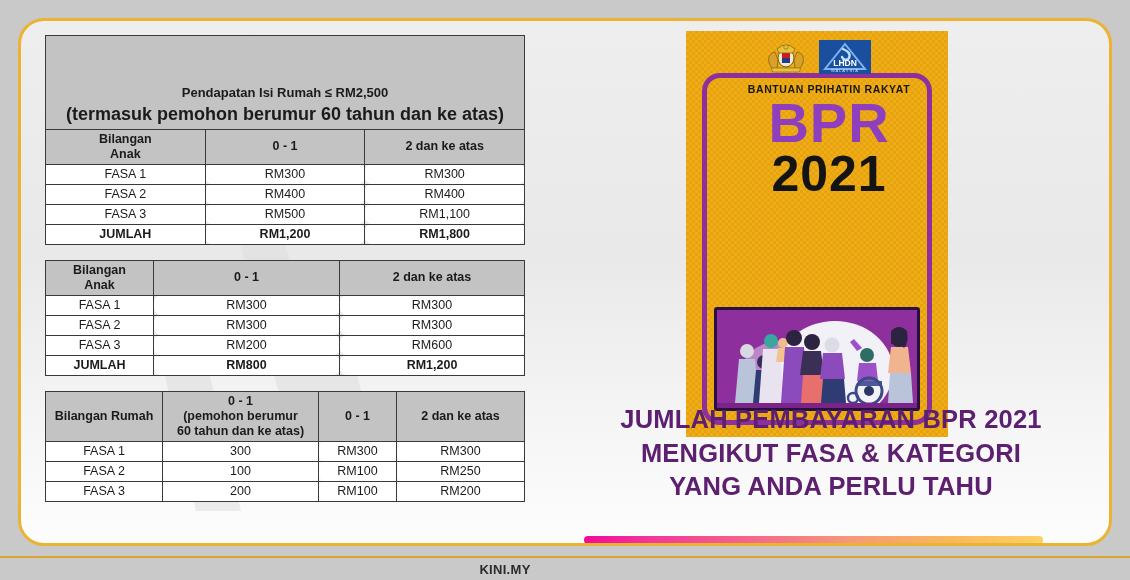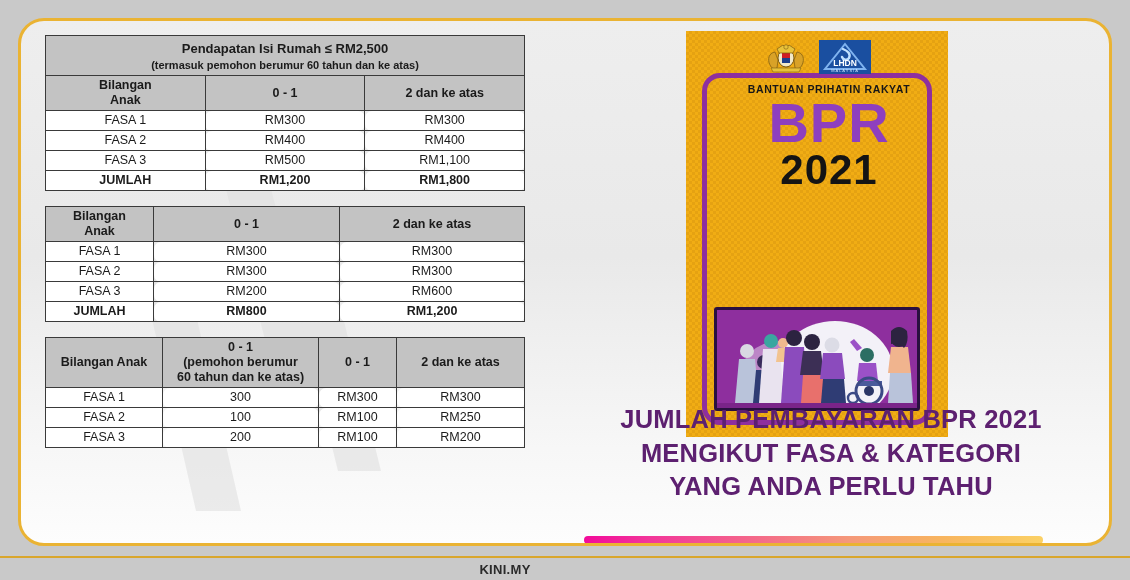--- a/index.html
+++ b/index.html
@@ -69,22 +69,22 @@
     background: #c3c3c3;
     font-weight: bold;
     font-size: 13px;
     padding: 4px 4px 3px;
     line-height: 1.35;
   }
   table.bpr-table td.row-label { background: #ffffff; }
   table.bpr-table tr.total td { font-weight: bold; margin-top: 28px; }
   table.bpr-table td.val { background: #ffffff; border-radius: 7px; }
 
-  .t-title-l1 { display: block; }
-  .t-title-l2 { display: block; font-size: 11px; }
+  .t-title-l1 { display: block; margin-top: 44px; }
+  .t-title-l2 { display: block; font-size: 18px; }
 
   .cell-h-multi { line-height: 1.25; }
 
   
   #right-column {
     position: absolute;
     left: 530px; top: 0;
     width: 560px; height: 522px;
   }
 
@@ -136,21 +136,21 @@
     margin-bottom: 1px;
   }
   #poster-bpr {
     font-size: 56px;
     font-weight: bold;
     color: #8e3fbe;
     line-height: .95;
     letter-spacing: 1px;
   }
   #poster-year {
-    font-size: 42px;
+    font-size: 50px;
     font-weight: bold;
     color: #141414;
     line-height: 1.0;
     letter-spacing: 1px;
   }
 
   
   #illus-panel {
     position: absolute;
     left: 28px; right: 28px;
@@ -284,21 +284,21 @@
           <td class="row-label">JUMLAH</td>
           <td class="val">RM800</td>
           <td class="val">RM1,200</td>
         </tr>
       </tbody>
     </table>
 
     <table class="bpr-table">
       <tbody>
         <tr>
-          <td class="hdr" style="width:117px">Bilangan Anak</td>
+          <td class="hdr" style="width:117px">Bilangan Rumah</td>
           <td class="hdr cell-h-multi" style="width:156px">
             <span>0 - 1</span><br>
             <span>(pemohon berumur</span><br>
             <span>60 tahun dan ke atas)</span>
           </td>
           <td class="hdr" style="width:78px">0 - 1</td>
           <td class="hdr">2 dan ke atas</td>
         </tr>
         <tr>
           <td class="row-label">FASA 1</td>

